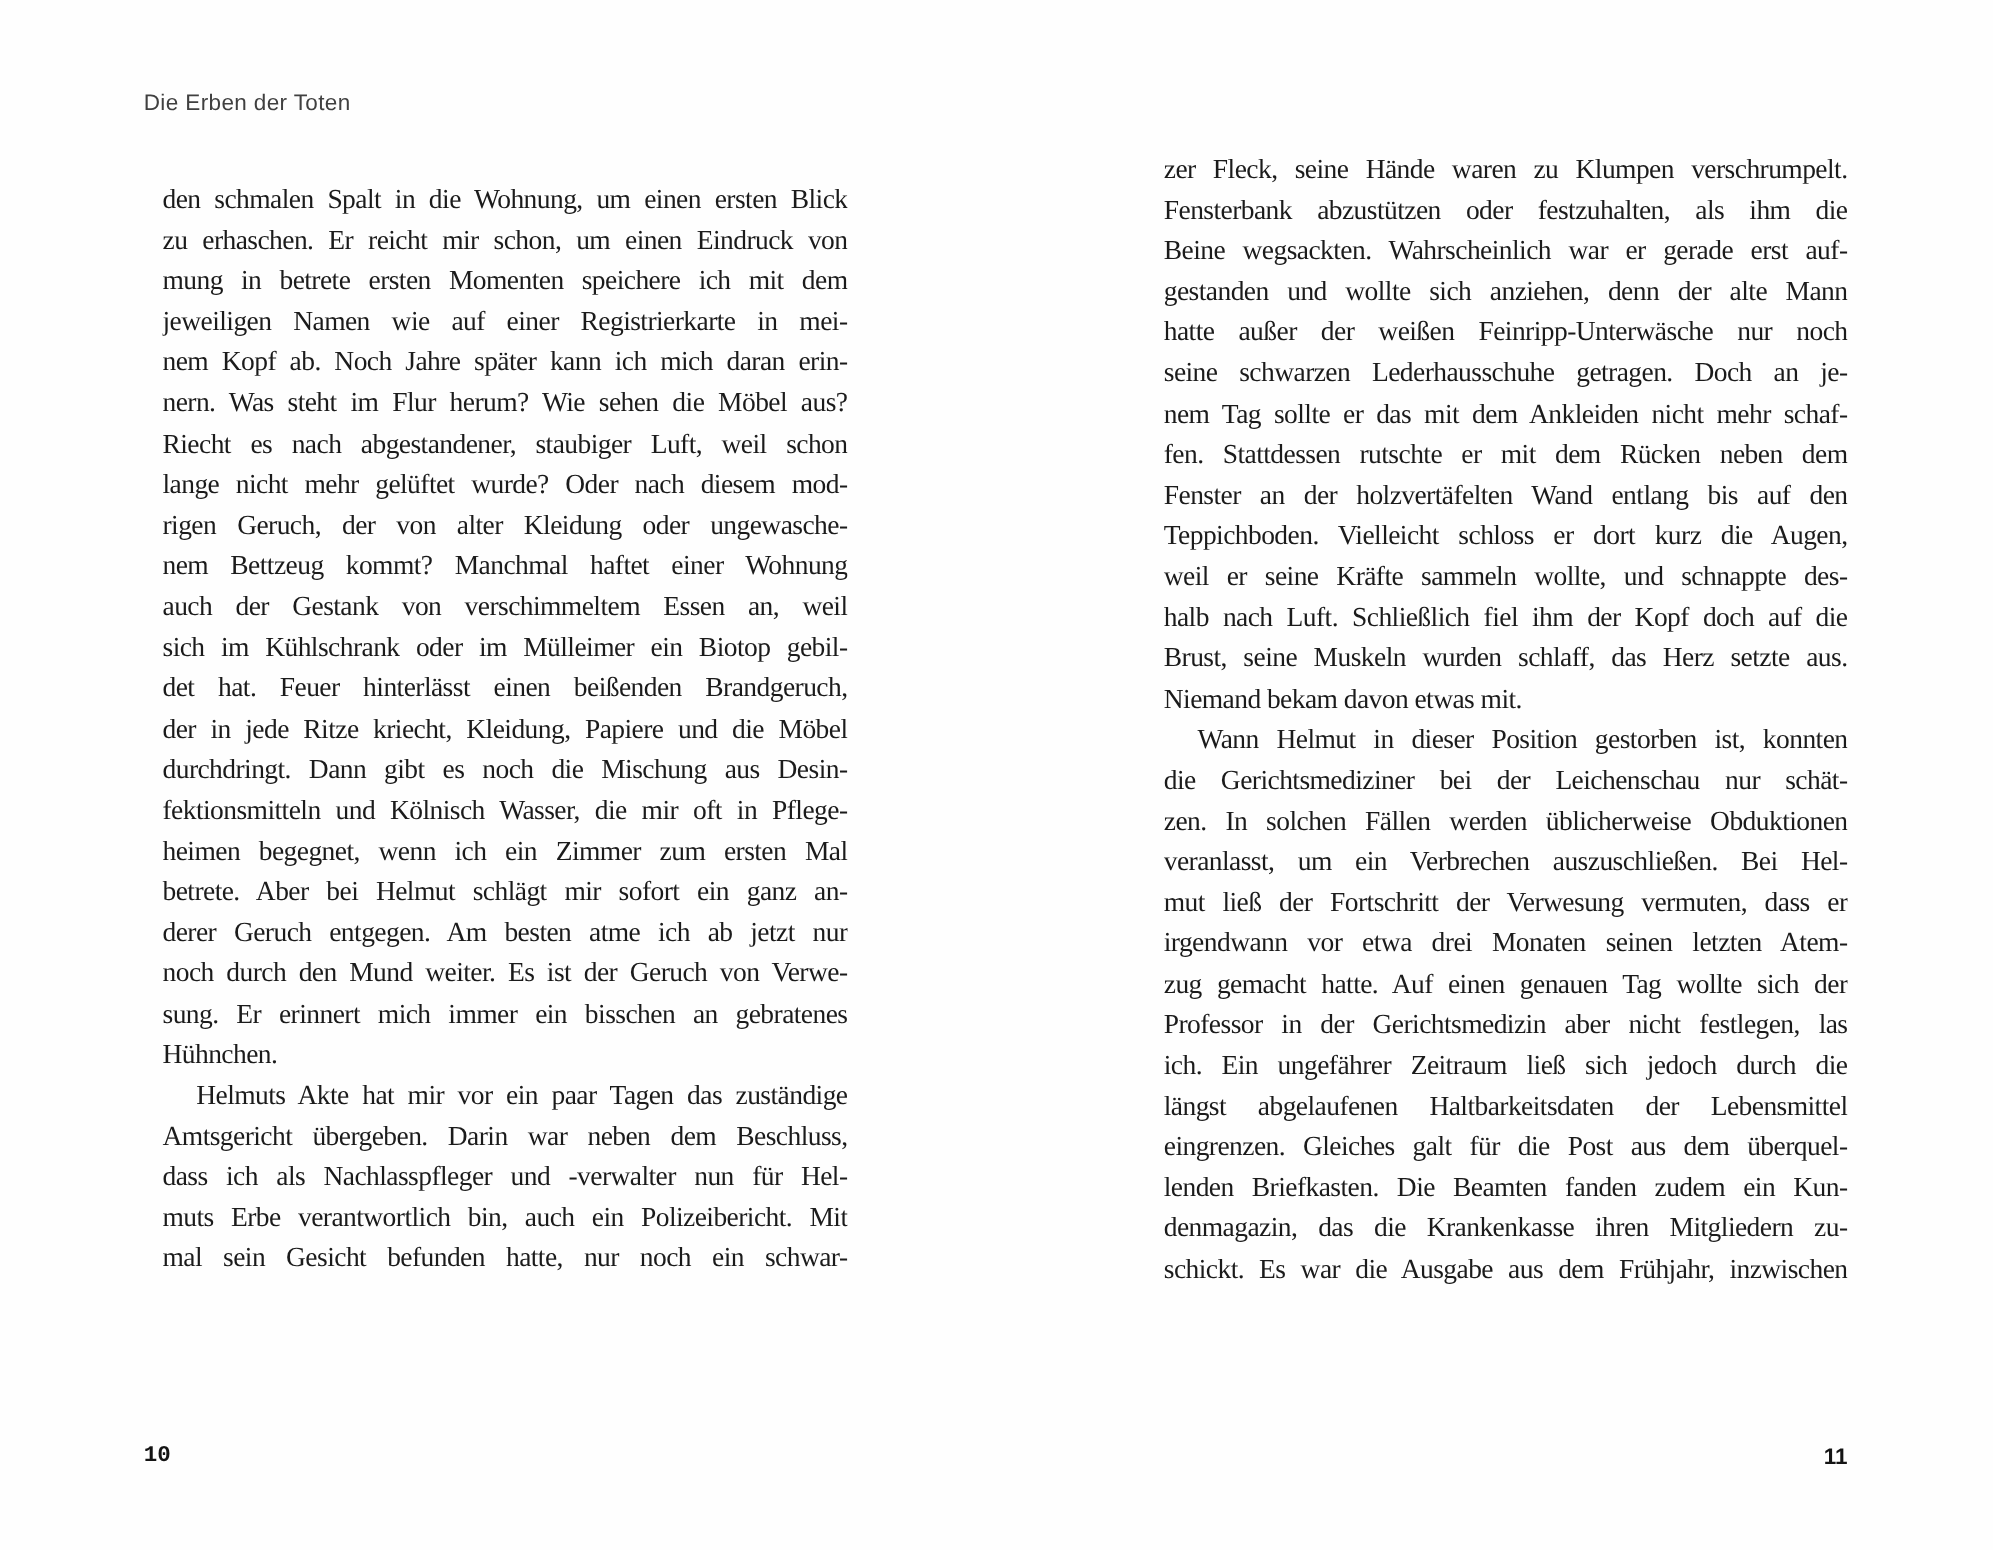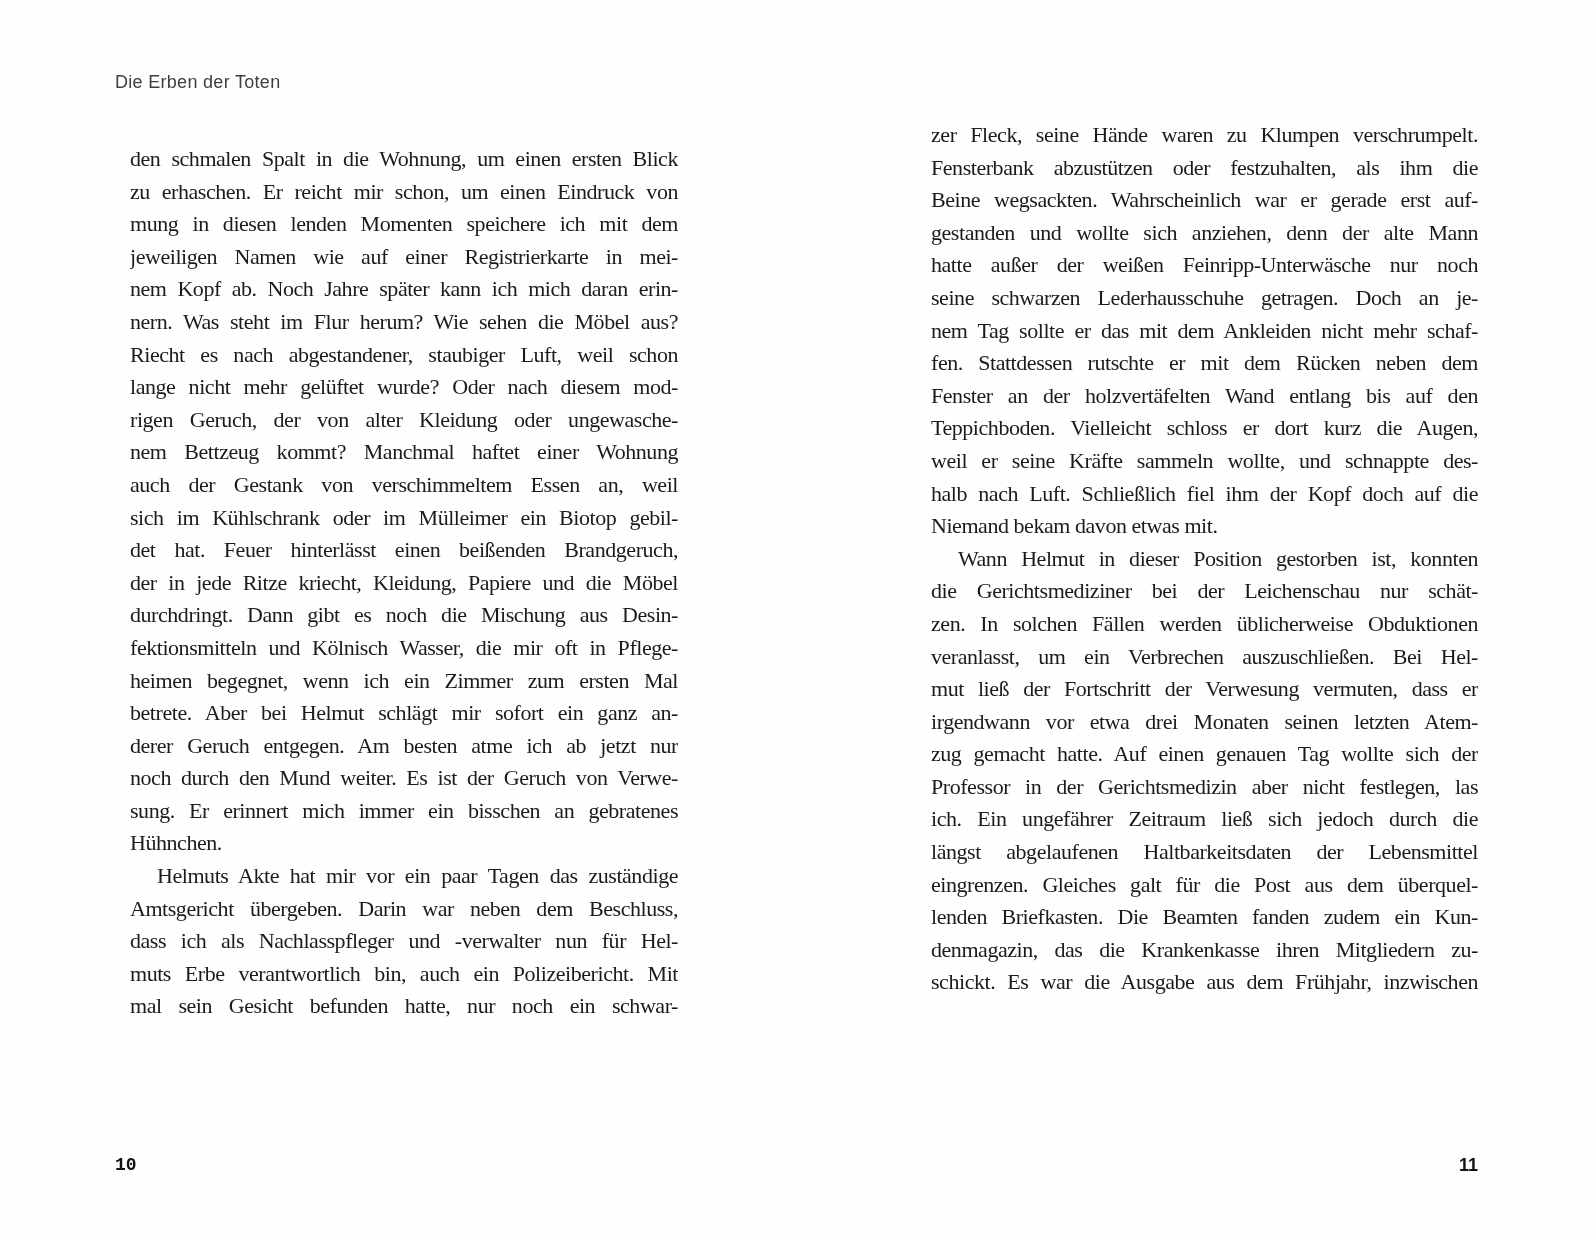--- a/index.html
+++ b/index.html
@@ -69,21 +69,21 @@
 </style>
 </head>
 <body>
 
 <div class="page" id="page-left">
   <div class="running-header">Die Erben der Toten</div>
   <div class="body-text">
       <div class="para">
         <div class="line">den schmalen Spalt in die Wohnung, um einen ersten Blick</div>
         <div class="line">zu erhaschen. Er reicht mir schon, um einen Eindruck von</div>
-        <div class="line">mung in diesen lenden Momenten speichere ich mit dem</div>
+        <div class="line">mung in betrete ersten Momenten speichere ich mit dem</div>
         <div class="line">jeweiligen Namen wie auf einer Registrierkarte in mei-</div>
         <div class="line">nem Kopf ab. Noch Jahre später kann ich mich daran erin-</div>
         <div class="line">nern. Was steht im Flur herum? Wie sehen die Möbel aus?</div>
         <div class="line">Riecht es nach abgestandener, staubiger Luft, weil schon</div>
         <div class="line">lange nicht mehr gelüftet wurde? Oder nach diesem mod-</div>
         <div class="line">rigen Geruch, der von alter Kleidung oder ungewasche-</div>
         <div class="line">nem Bettzeug kommt? Manchmal haftet einer Wohnung</div>
         <div class="line">auch der Gestank von verschimmeltem Essen an, weil</div>
         <div class="line">sich im Kühlschrank oder im Mülleimer ein Biotop gebil-</div>
         <div class="line">det hat. Feuer hinterlässt einen beißenden Brandgeruch,</div>
@@ -116,20 +116,21 @@
         <div class="line">Beine wegsackten. Wahrscheinlich war er gerade erst auf-</div>
         <div class="line">gestanden und wollte sich anziehen, denn der alte Mann</div>
         <div class="line">hatte außer der weißen Feinripp-Unterwäsche nur noch</div>
         <div class="line">seine schwarzen Lederhausschuhe getragen. Doch an je-</div>
         <div class="line">nem Tag sollte er das mit dem Ankleiden nicht mehr schaf-</div>
         <div class="line">fen. Stattdessen rutschte er mit dem Rücken neben dem</div>
         <div class="line">Fenster an der holzvertäfelten Wand entlang bis auf den</div>
         <div class="line">Teppichboden. Vielleicht schloss er dort kurz die Augen,</div>
         <div class="line">weil er seine Kräfte sammeln wollte, und schnappte des-</div>
         <div class="line">halb nach Luft. Schließlich fiel ihm der Kopf doch auf die</div>
+        <div class="line">Brust, seine Muskeln wurden schlaff, das Herz setzte aus.</div>
         <div class="line para-end">Niemand bekam davon etwas mit.</div>
       </div>
       <div class="para">
         <div class="line indent">Wann Helmut in dieser Position gestorben ist, konnten</div>
         <div class="line">die Gerichtsmediziner bei der Leichenschau nur schät-</div>
         <div class="line">zen. In solchen Fällen werden üblicherweise Obduktionen</div>
         <div class="line">veranlasst, um ein Verbrechen auszuschließen. Bei Hel-</div>
         <div class="line">mut ließ der Fortschritt der Verwesung vermuten, dass er</div>
         <div class="line">irgendwann vor etwa drei Monaten seinen letzten Atem-</div>
         <div class="line">zug gemacht hatte. Auf einen genauen Tag wollte sich der</div>

